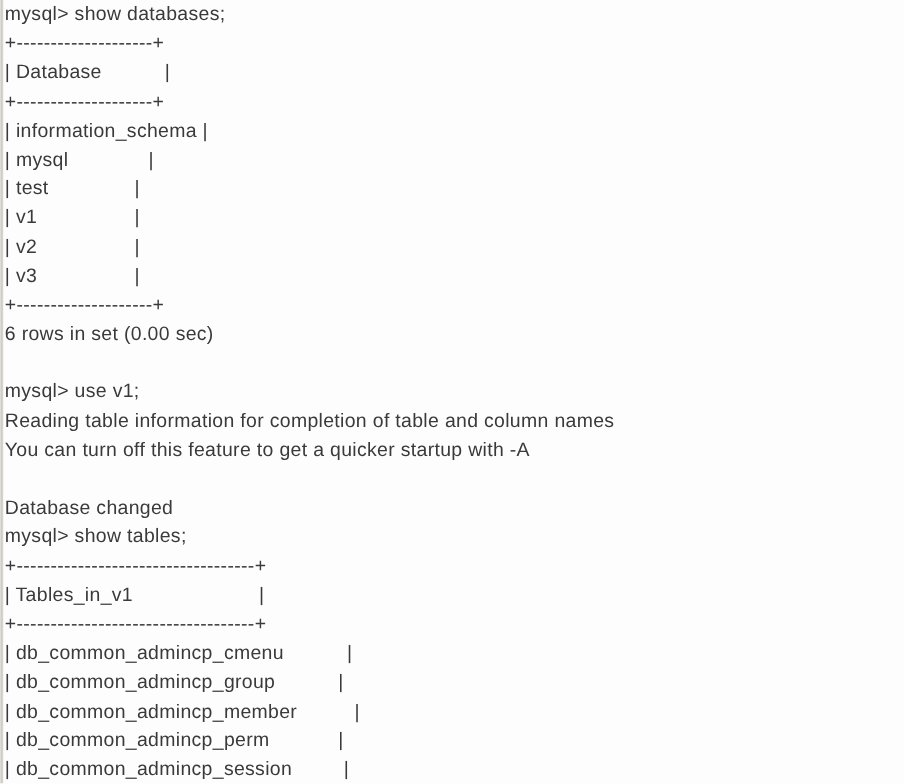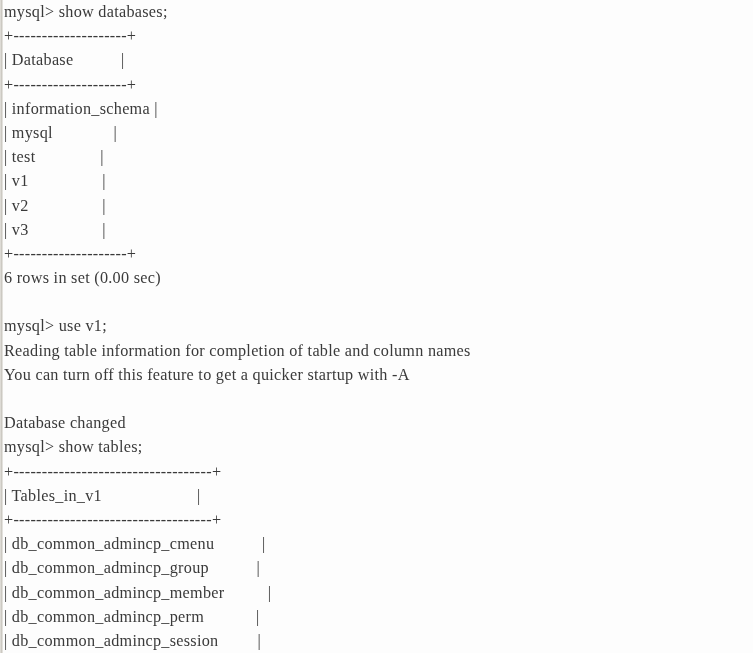--- a/index.html
+++ b/index.html
@@ -31,21 +31,21 @@
     height: 653px;
     background: linear-gradient(to right, #e6e4df 0%, #c9c6bf 55%, #f2f1ee 100%);
   }
   #console-output {
     position: absolute;
     left: 4px;
     top: 0;
     width: 749px;
     margin: 0;
     padding: 0;
-    font-family: Liberation Serif, serif;
+    font-family: Liberation Sans, sans-serif;
     font-size: 16.2px;
     line-height: 24.2px;
     letter-spacing: 0.28px;
     color: #3a3a3a;
     white-space: pre;
     border-radius: 13px;
     -webkit-font-smoothing: none;
   }
   .tline {
     display: block;

